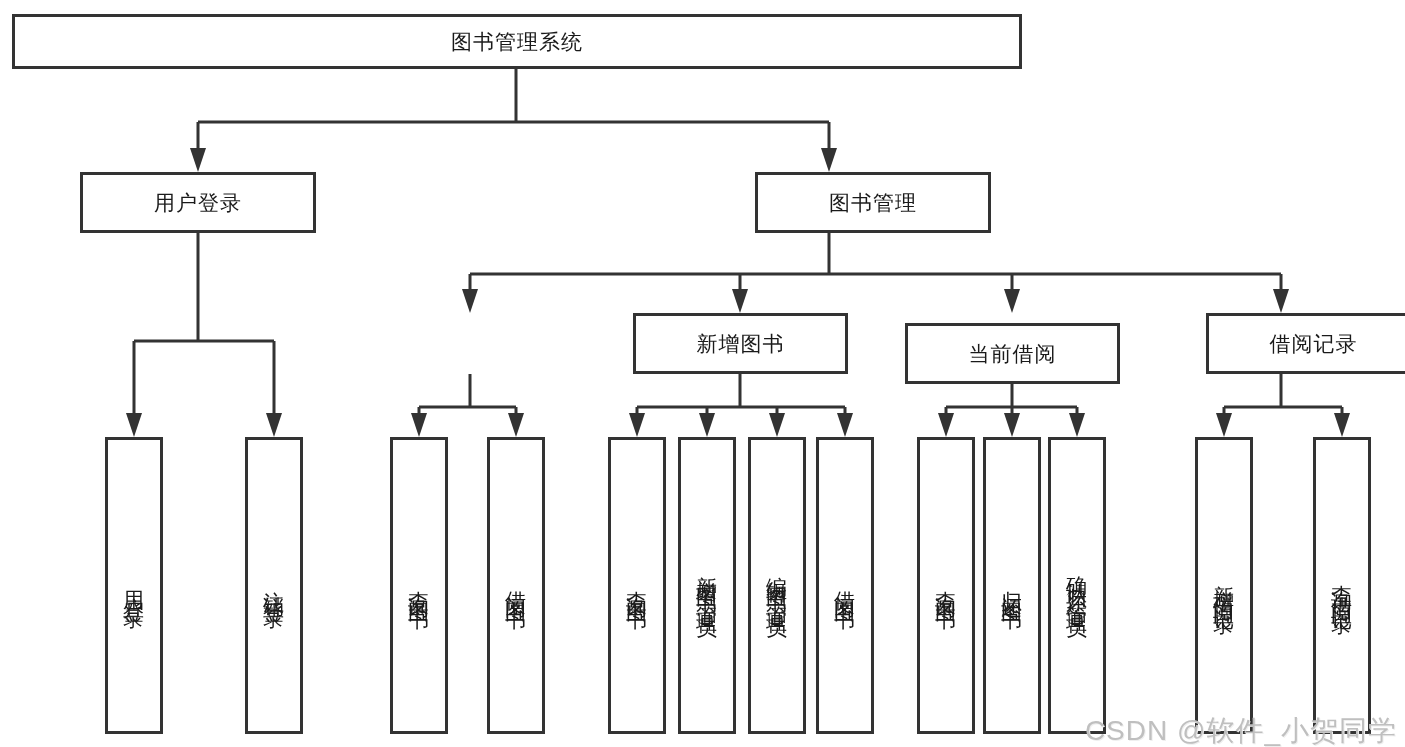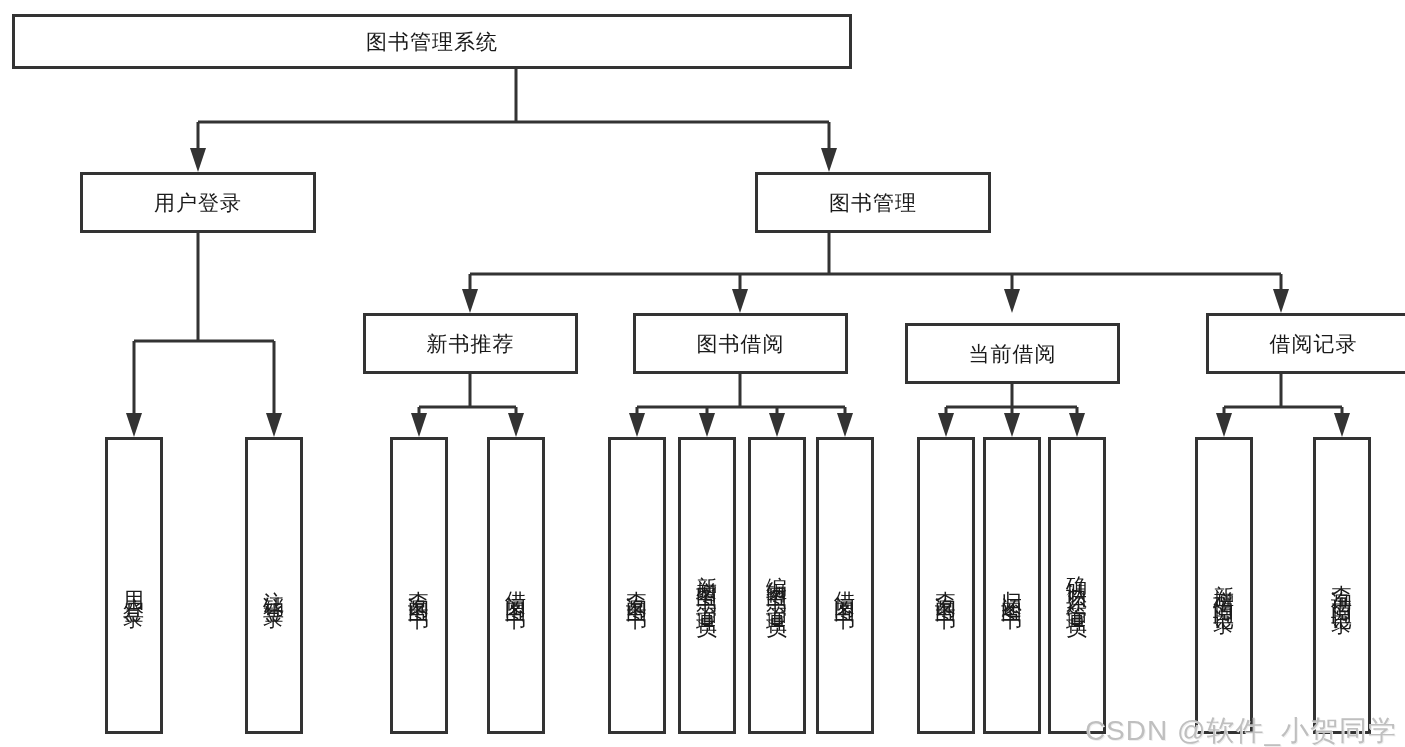--- a/index.html
+++ b/index.html
@@ -17,21 +17,21 @@
     box-sizing:border-box;
     border:3px solid #333333;
     background:#ffffff;
     display:flex;align-items:center;justify-content:center;
     font-size:21px;
     letter-spacing:1px;
     color:#1a1a1a;
     z-index:2;
   }
   .hbox{height:61px;}
-  .rootbox{left:12px;top:14px;width:840px;height:55px;font-size:21px;}
+  .rootbox{left:12px;top:14px;width:1010px;height:55px;font-size:21px;}
   .leafbox{
     width:58px;height:297px;top:437px;
   }
   .leafbox .vtext{
     writing-mode:vertical-rl;
     text-orientation:mixed;
     letter-spacing:6px;
     font-size:21px;
     line-height:1;
     white-space:nowrap;
@@ -99,25 +99,22 @@
     <span>图书管理系统</span>
   </div>
 
   <div class="box hbox" style="left:80px;top:172px;width:236px;">
     <span>用户登录</span>
   </div>
   <div class="box hbox" style="left:711px;top:172px;width:236px;margin-left:44px;">
     <span>图书管理</span>
   </div>
 
-  <div class="box hbox" style="left:363px;top:313px;width:215px;">
-    <span>新书推荐</span>
-  </div>
   <div class="box hbox" style="left:633px;top:313px;width:215px;">
-    <span>图书借阅</span>
+    <span>新增图书</span>
   </div>
   <div class="box hbox" style="left:905px;top:323px;width:215px;">
     <span>当前借阅</span>
   </div>
   <div class="box hbox" style="left:1174px;top:313px;width:215px;margin-left:32px;">
     <span>借阅记录</span>
   </div>
 
   <div class="box leafbox" style="left:105px;">
     <span class="vtext">用户登录</span>

